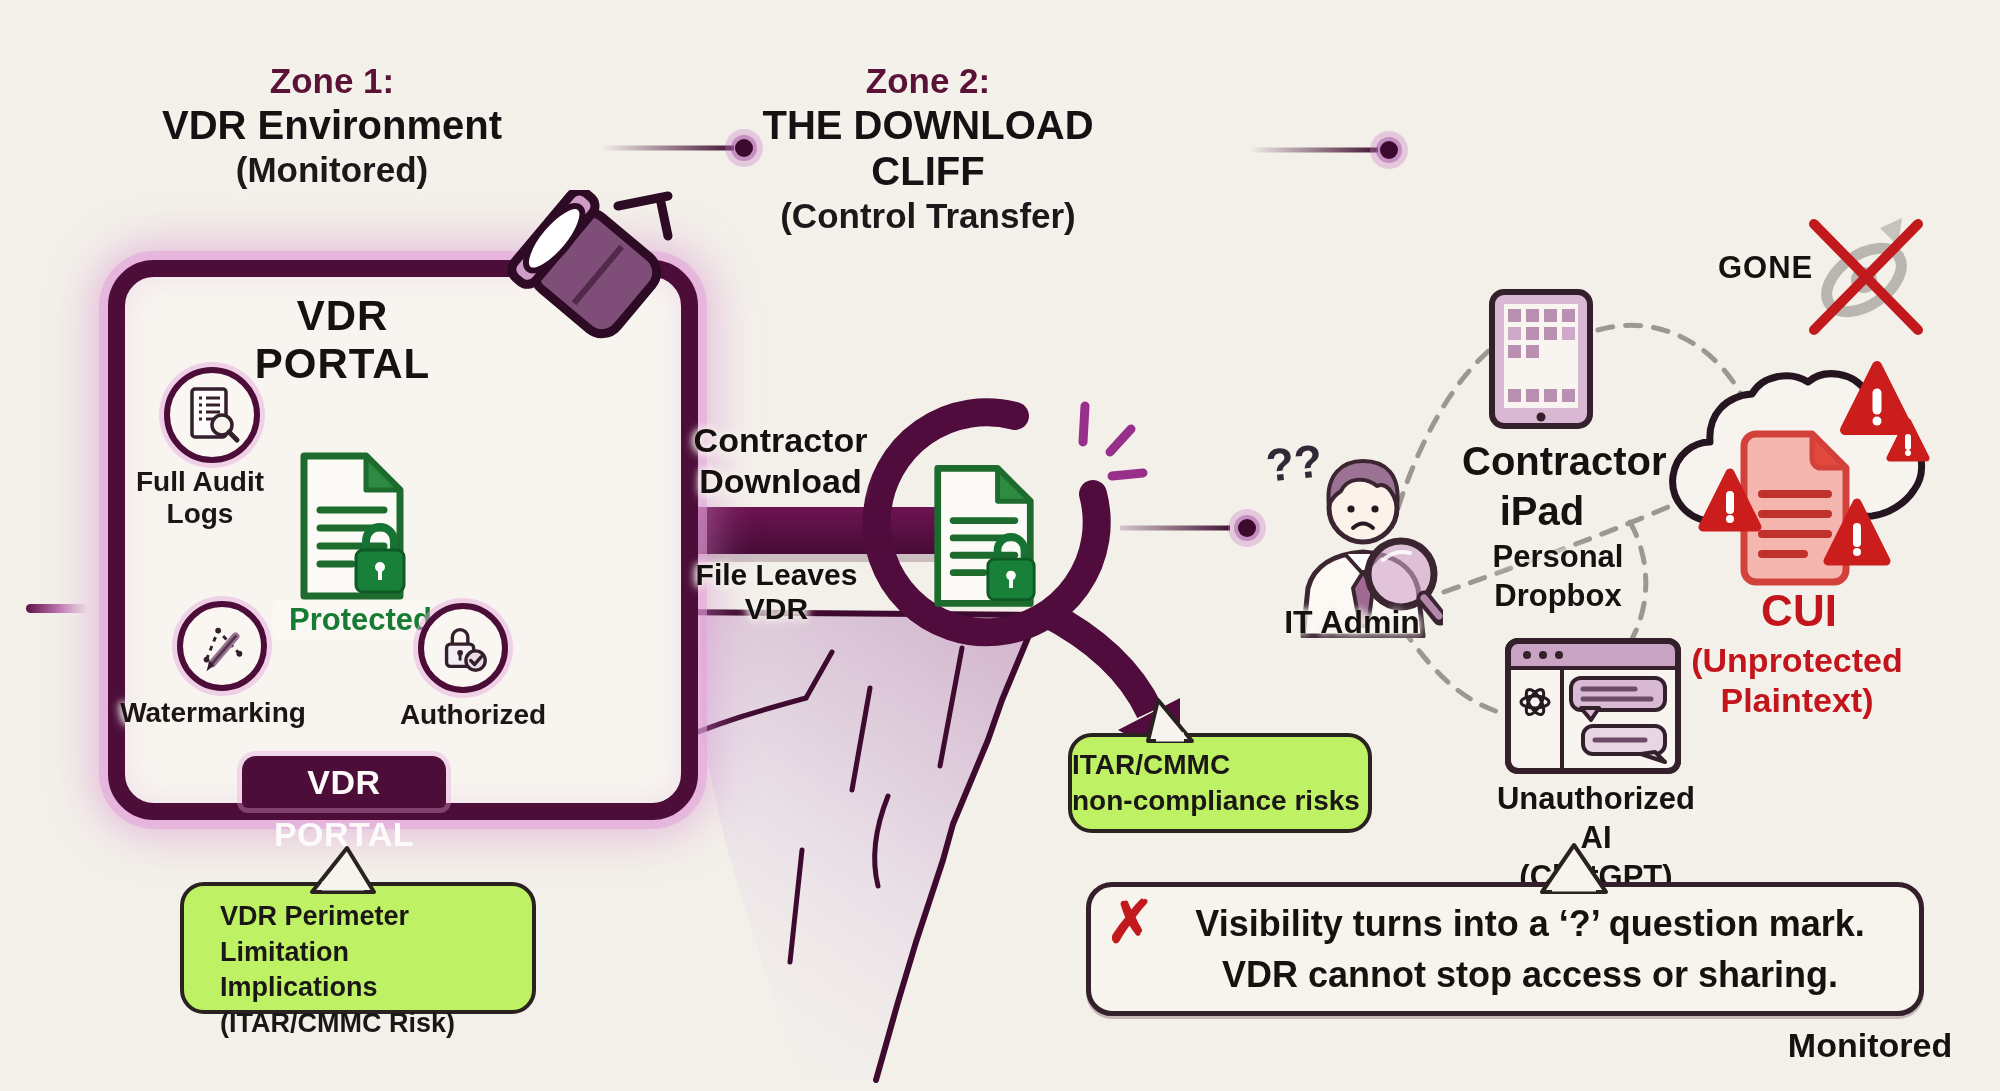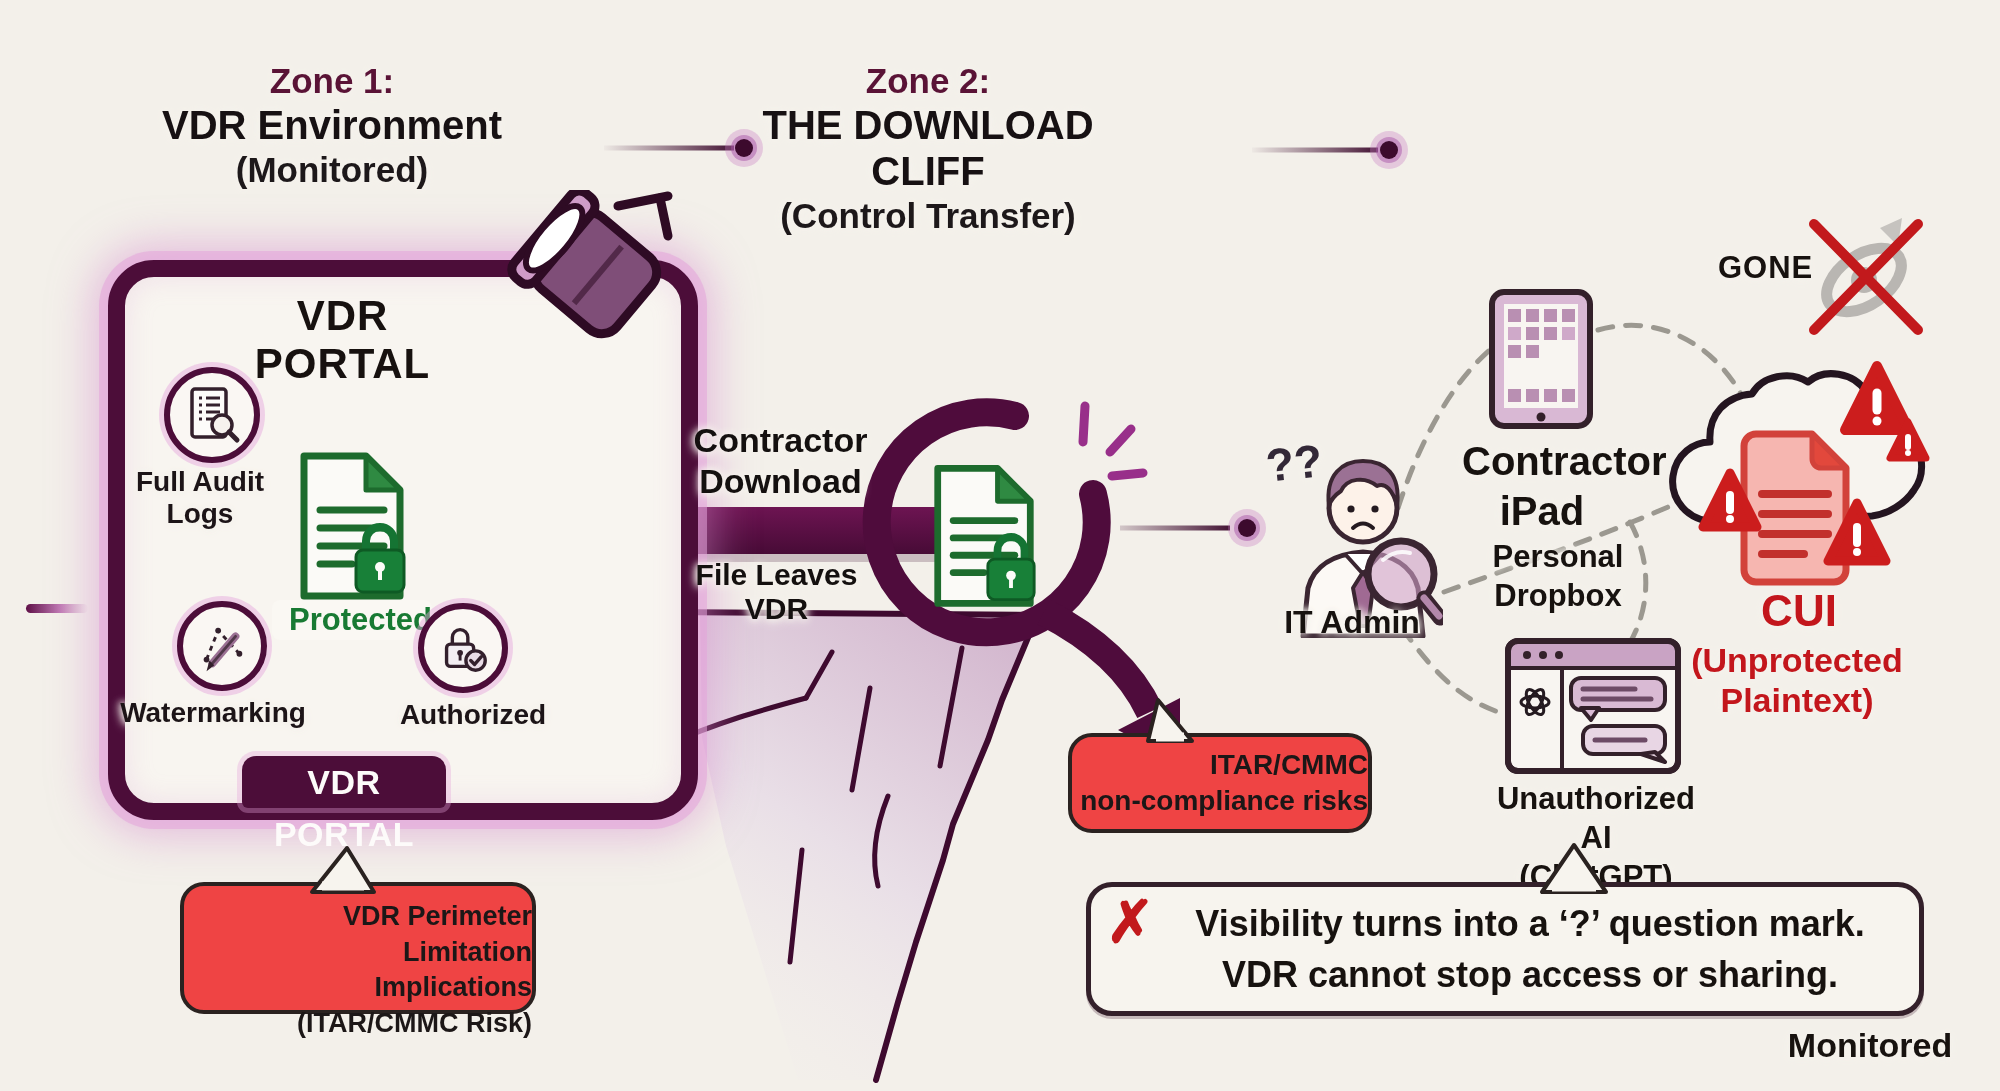--- a/index.html
+++ b/index.html
@@ -24,22 +24,22 @@
   .circle-feature{
     box-sizing:border-box;border-radius:50%;border:6px solid #4c0d39;background:#faf7f3;
     box-shadow:0 0 0 5px rgba(228,164,219,.45);display:flex;align-items:center;justify-content:center;
   }
   .vdr-banner{
     background:#4c0d39;color:#fdfbfa;font-weight:bold;font-size:34px;text-align:center;
     border-radius:14px 14px 6px 6px;line-height:52px;letter-spacing:.5px;
     box-shadow:0 0 0 5px rgba(228,164,219,.35);
   }
   .callout{
-    box-sizing:border-box;background:#ef4444;border:4px solid #2a2220;border-radius:24px;
-    font-weight:bold;color:#1c1717;text-align:right;
+    box-sizing:border-box;background:#bef264;border:4px solid #2a2220;border-radius:24px;
+    font-weight:bold;color:#1c1717;text-align:left;
   }
   .banner-big{
     box-sizing:border-box;background:#f7f4ee;border:5px solid #33202a;border-radius:26px;
     box-shadow:0 3px 0 rgba(60,20,45,.25);
   }
   .red{color:#c3161c;}
   .layer{position:absolute;left:0;top:0;}
 </style>
 </head>
 <body>

